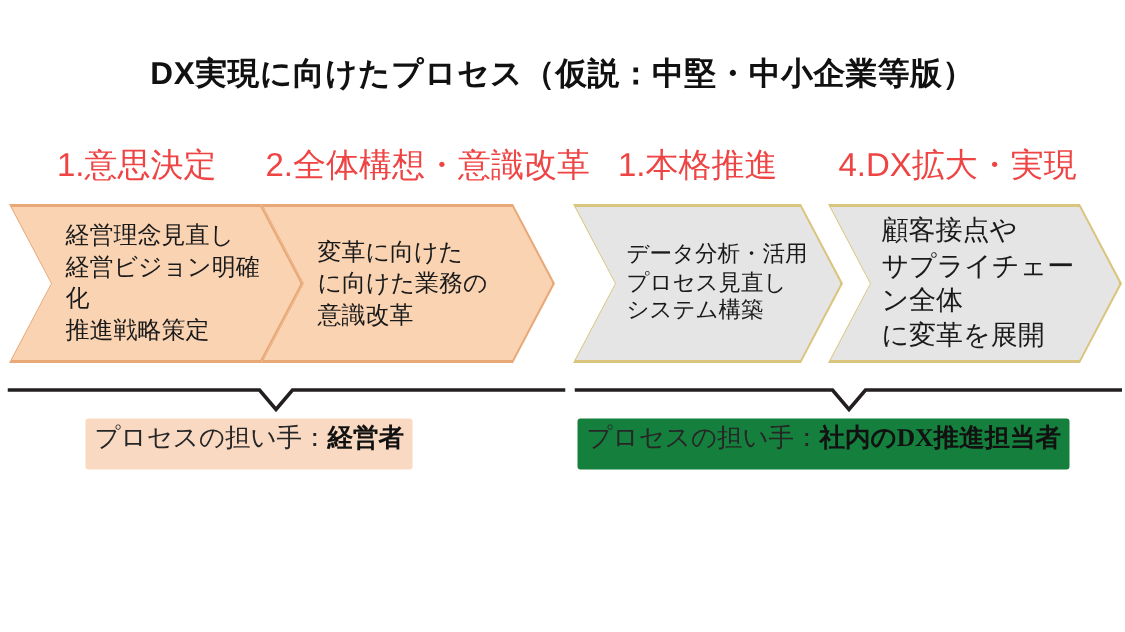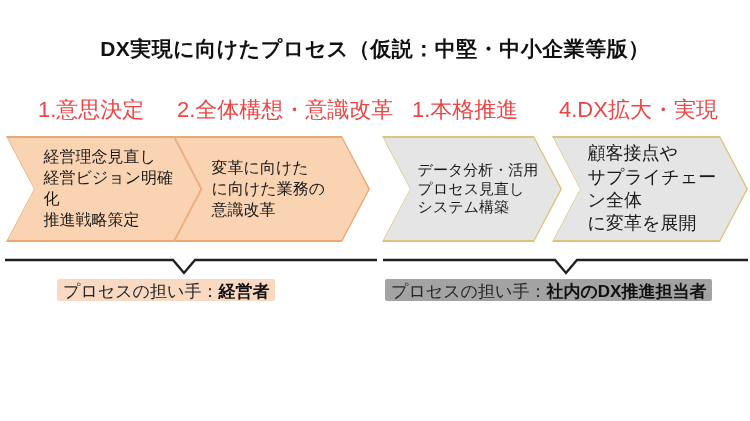--- a/index.html
+++ b/index.html
@@ -105,27 +105,28 @@
   .bracket svg { display: block; }
 
   
   .owner {
     position: absolute;
     white-space: nowrap;
     font-size: 17px;
     line-height: 1;
   }
   .owner .hl {
-    padding: 3px 6px 0 6px;
+    padding: 3px 6px 12px 6px;
     border-radius: 2px;
+    font-family: Liberation Serif, serif;
   }
   .owner.left  { top: 283px; left: 57px; }
   .owner.right { top: 283px; left: 385px; }
   .owner.left .hl  { background: #f9d9c2; }
-  .owner.right .hl { background: #a3a3a3; }
+  .owner.right .hl { background: #15803d; }
   .owner .lead {
     font-weight: 400;
     color: #262626;
   }
   .owner .role {
     font-weight: 700;
     color: #111111;
   }
 </style>
 </head>

